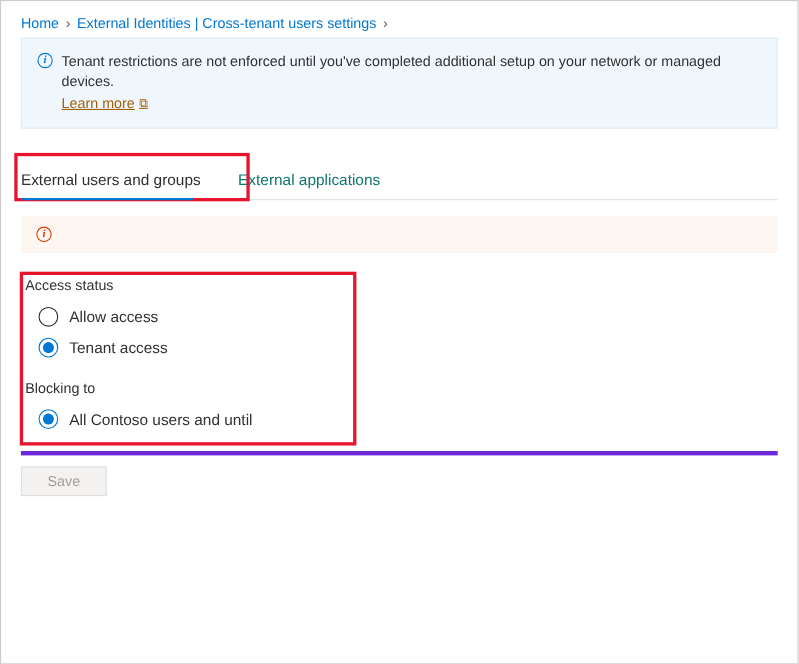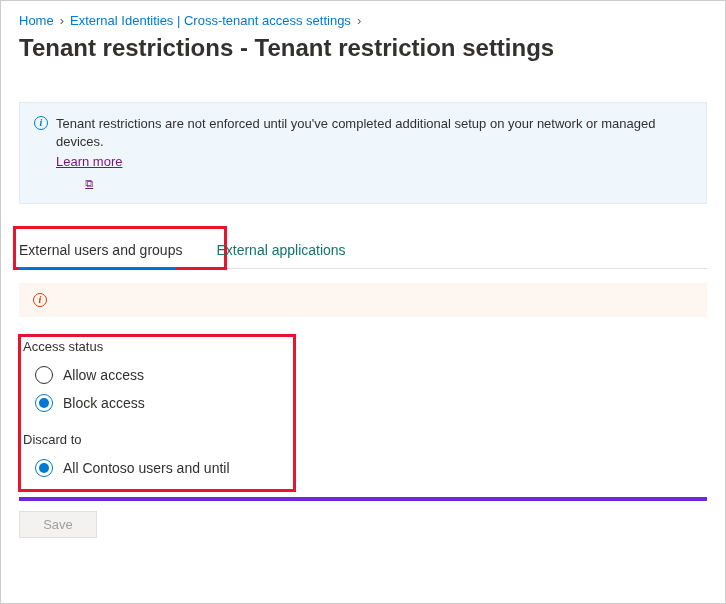--- a/index.html
+++ b/index.html
@@ -35,21 +35,21 @@
       line-height: 1.4;
     }
     .info-icon {
       width: 14px; height: 14px; flex-shrink: 0;
       border: 1px solid #0078d4; border-radius: 50%;
       color: #0078d4; font-size: 10px; font-weight: 600;
       display: flex; align-items: center; justify-content: center;
       margin-top: 1px;
       font-style: italic; font-family: Georgia, serif;
     }
-    .info-banner .link { color: #701a75; text-decoration: underline; display: inline-flex; align-items: center; gap: 4px; margin-top: 2px; flex-direction: column; }
+    .info-banner .link { color: #a16207; text-decoration: underline; display: inline-flex; align-items: center; gap: 4px; margin-top: 2px; }
     .ext-icon { font-size: 11px; }
 
     
     .tabs { display: flex; gap: 0; border-bottom: 1px solid #e1dfdd; margin-bottom: 14px; position: relative; }
     .tab {
       padding: 10px 14px 10px 0;
       margin-right: 20px;
       font-size: 14px;
       color: #0f766e;
       cursor: pointer;
@@ -100,35 +100,34 @@
 
     
     .footer { border-top: 4px solid #6d28d9; padding-top: 10px; display: flex; gap: 10px; }
     .btn {
       min-width: 78px; padding: 5px 14px;
       background: #f3f2f1; border: 1px solid #e1dfdd;
       color: #a19f9d; font-size: 13px;
       cursor: default; text-align: center;
     }
 
-    .settings-block { position: relative; padding: 4px 10px 4px 4px; width: 276px; margin-bottom: 6px; }
+    .settings-block { position: relative; padding: 4px 10px 4px 4px; width: 304px; margin-bottom: 6px; }
   </style>
 </head>
 <body>
 
 <div class="page">
 
   <div class="breadcrumb">
     <a href="#">Home</a>
     <span class="chev">›</span>
-    <a href="#">External Identities | Cross-tenant access settings</a>
+    <a href="#">External Identities | Cross-tenant users settings</a>
     <span class="chev">›</span>
   </div>
 
-  <h1 class="title">Tenant restrictions - Tenant restriction settings</h1>
 
   <div class="info-banner">
     <span class="info-icon">i</span>
     <div>
       <span>Tenant restrictions are not enforced until you've completed additional setup on your network or managed devices.</span>
       <br>
       <a href="#" class="link">
         <span>Learn more</span>
         <span class="ext-icon">⧉</span>
       </a>
@@ -148,25 +147,25 @@
   <div class="settings-block hl">
 
     <div class="section-label">Access status</div>
     <div class="radio-group">
       <div class="radio-row">
         <span class="radio"></span>
         <span class="radio-label">Allow access</span>
       </div>
       <div class="radio-row">
         <span class="radio selected"></span>
-        <span class="radio-label">Block access</span>
+        <span class="radio-label">Tenant access</span>
       </div>
     </div>
 
-    <div class="section-label">Discard to</div>
+    <div class="section-label">Blocking to</div>
     <div class="radio-group" style="margin-bottom:6px;">
       <div class="radio-row">
         <span class="radio selected"></span>
         <span class="radio-label">All Contoso users and until</span>
       </div>
     </div>
 
   </div>
 
   <div class="footer">

